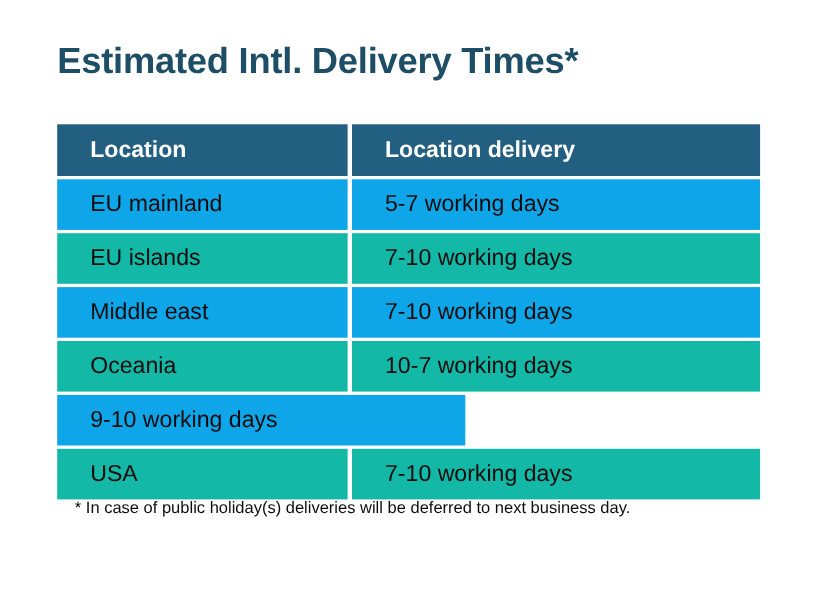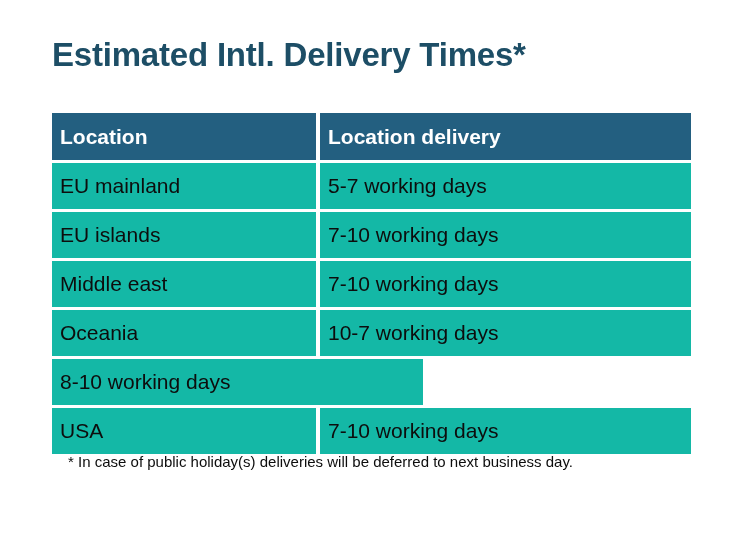--- a/index.html
+++ b/index.html
@@ -41,41 +41,41 @@
     display: flex;
     width: 100%;
     margin-bottom: 3px;
   }
   .cell {
     box-sizing: border-box;
     display: flex;
     align-items: center;
     font-size: 21px;
     color: #0d0d0d;
-    padding-left: 8px;
+    padding-left: 30px;
     height: 46px;
     overflow: hidden;
     white-space: nowrap;
   }
   .col-location {
     width: 264px;
     margin-right: 4px;
   }
   .col-delivery {
     width: 371px;
   }
   .header-row .cell {
     background: #235f80;
     color: #ffffff;
     font-weight: bold;
     font-size: 21px;
     height: 47px;
   }
   .row-dark .cell {
-    background: #14b8a6;
+    background: #0ea5e9;
   }
   .row-light .cell {
     background: #14b8a6;
   }
   .footnote {
     position: absolute;
     left: 68px;
     top: 453px;
     font-size: 15px;
     color: #0d0d0d;
@@ -110,21 +110,21 @@
       <div class="cell col-location">Middle east</div>
       <div class="cell col-delivery">7-10 working days</div>
     </div>
 
     <div class="row row-light">
       <div class="cell col-location">Oceania</div>
       <div class="cell col-delivery">10-7 working days</div>
     </div>
 
     <div class="row row-dark">
-      <div class="cell col-delivery">8-10 working days</div>
+      <div class="cell col-delivery">9-10 working days</div>
     </div>
 
     <div class="row row-light">
       <div class="cell col-location">USA</div>
       <div class="cell col-delivery">7-10 working days</div>
     </div>
 
   </div>
 
   <div class="footnote">* In case of public holiday(s) deliveries will be deferred to next business day.</div>

